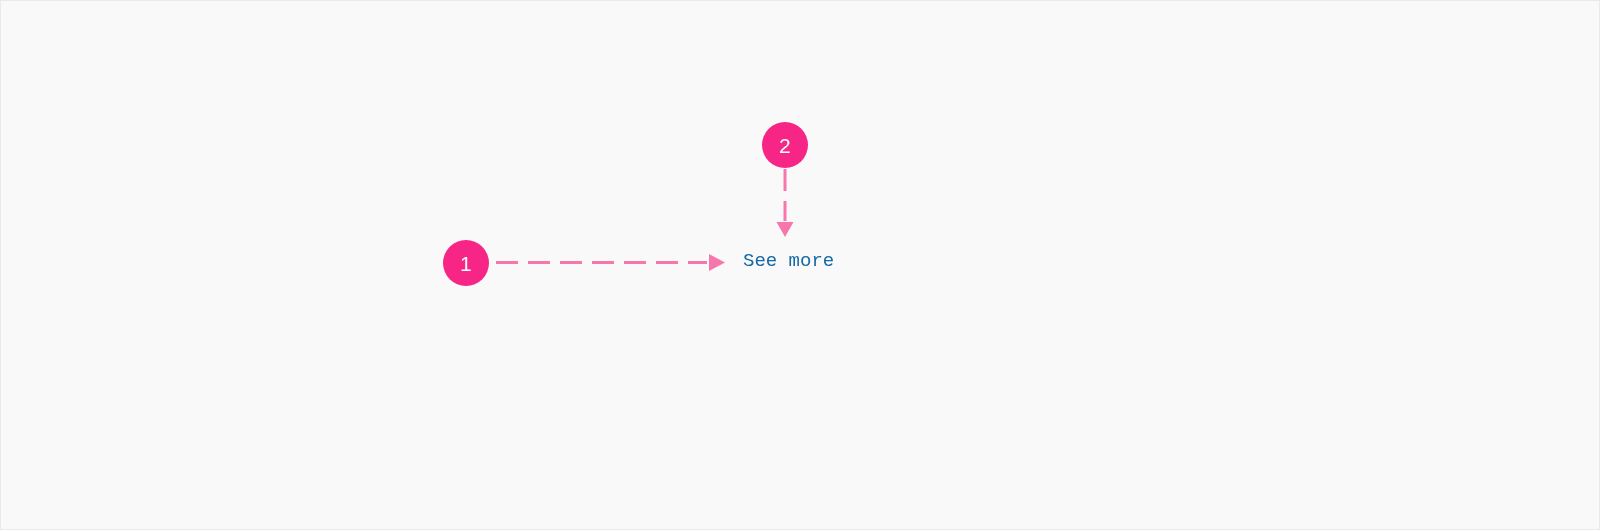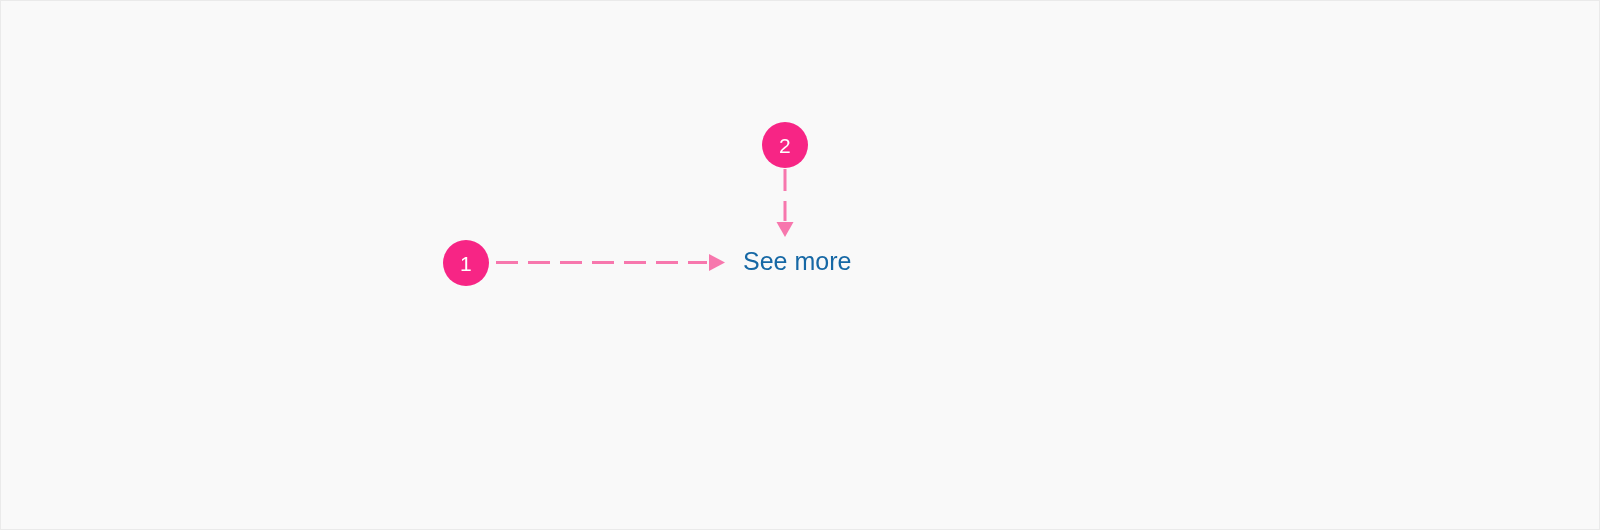--- a/index.html
+++ b/index.html
@@ -51,22 +51,22 @@
     width: 1600px;
     height: 530px;
     pointer-events: none;
   }
 
   
   .see-more-link {
     position: absolute;
     left: 742px;
     top: 248px;
-    font-family: Liberation Sans, sans-serif;
-    font-size: 25px;
+    font-family: Liberation Mono, monospace;
+    font-size: 19px;
     font-weight: 400;
     color: #1668a5;
     text-decoration: none;
     white-space: nowrap;
     line-height: 24px;
   }
 </style>
 </head>
 <body>
 

